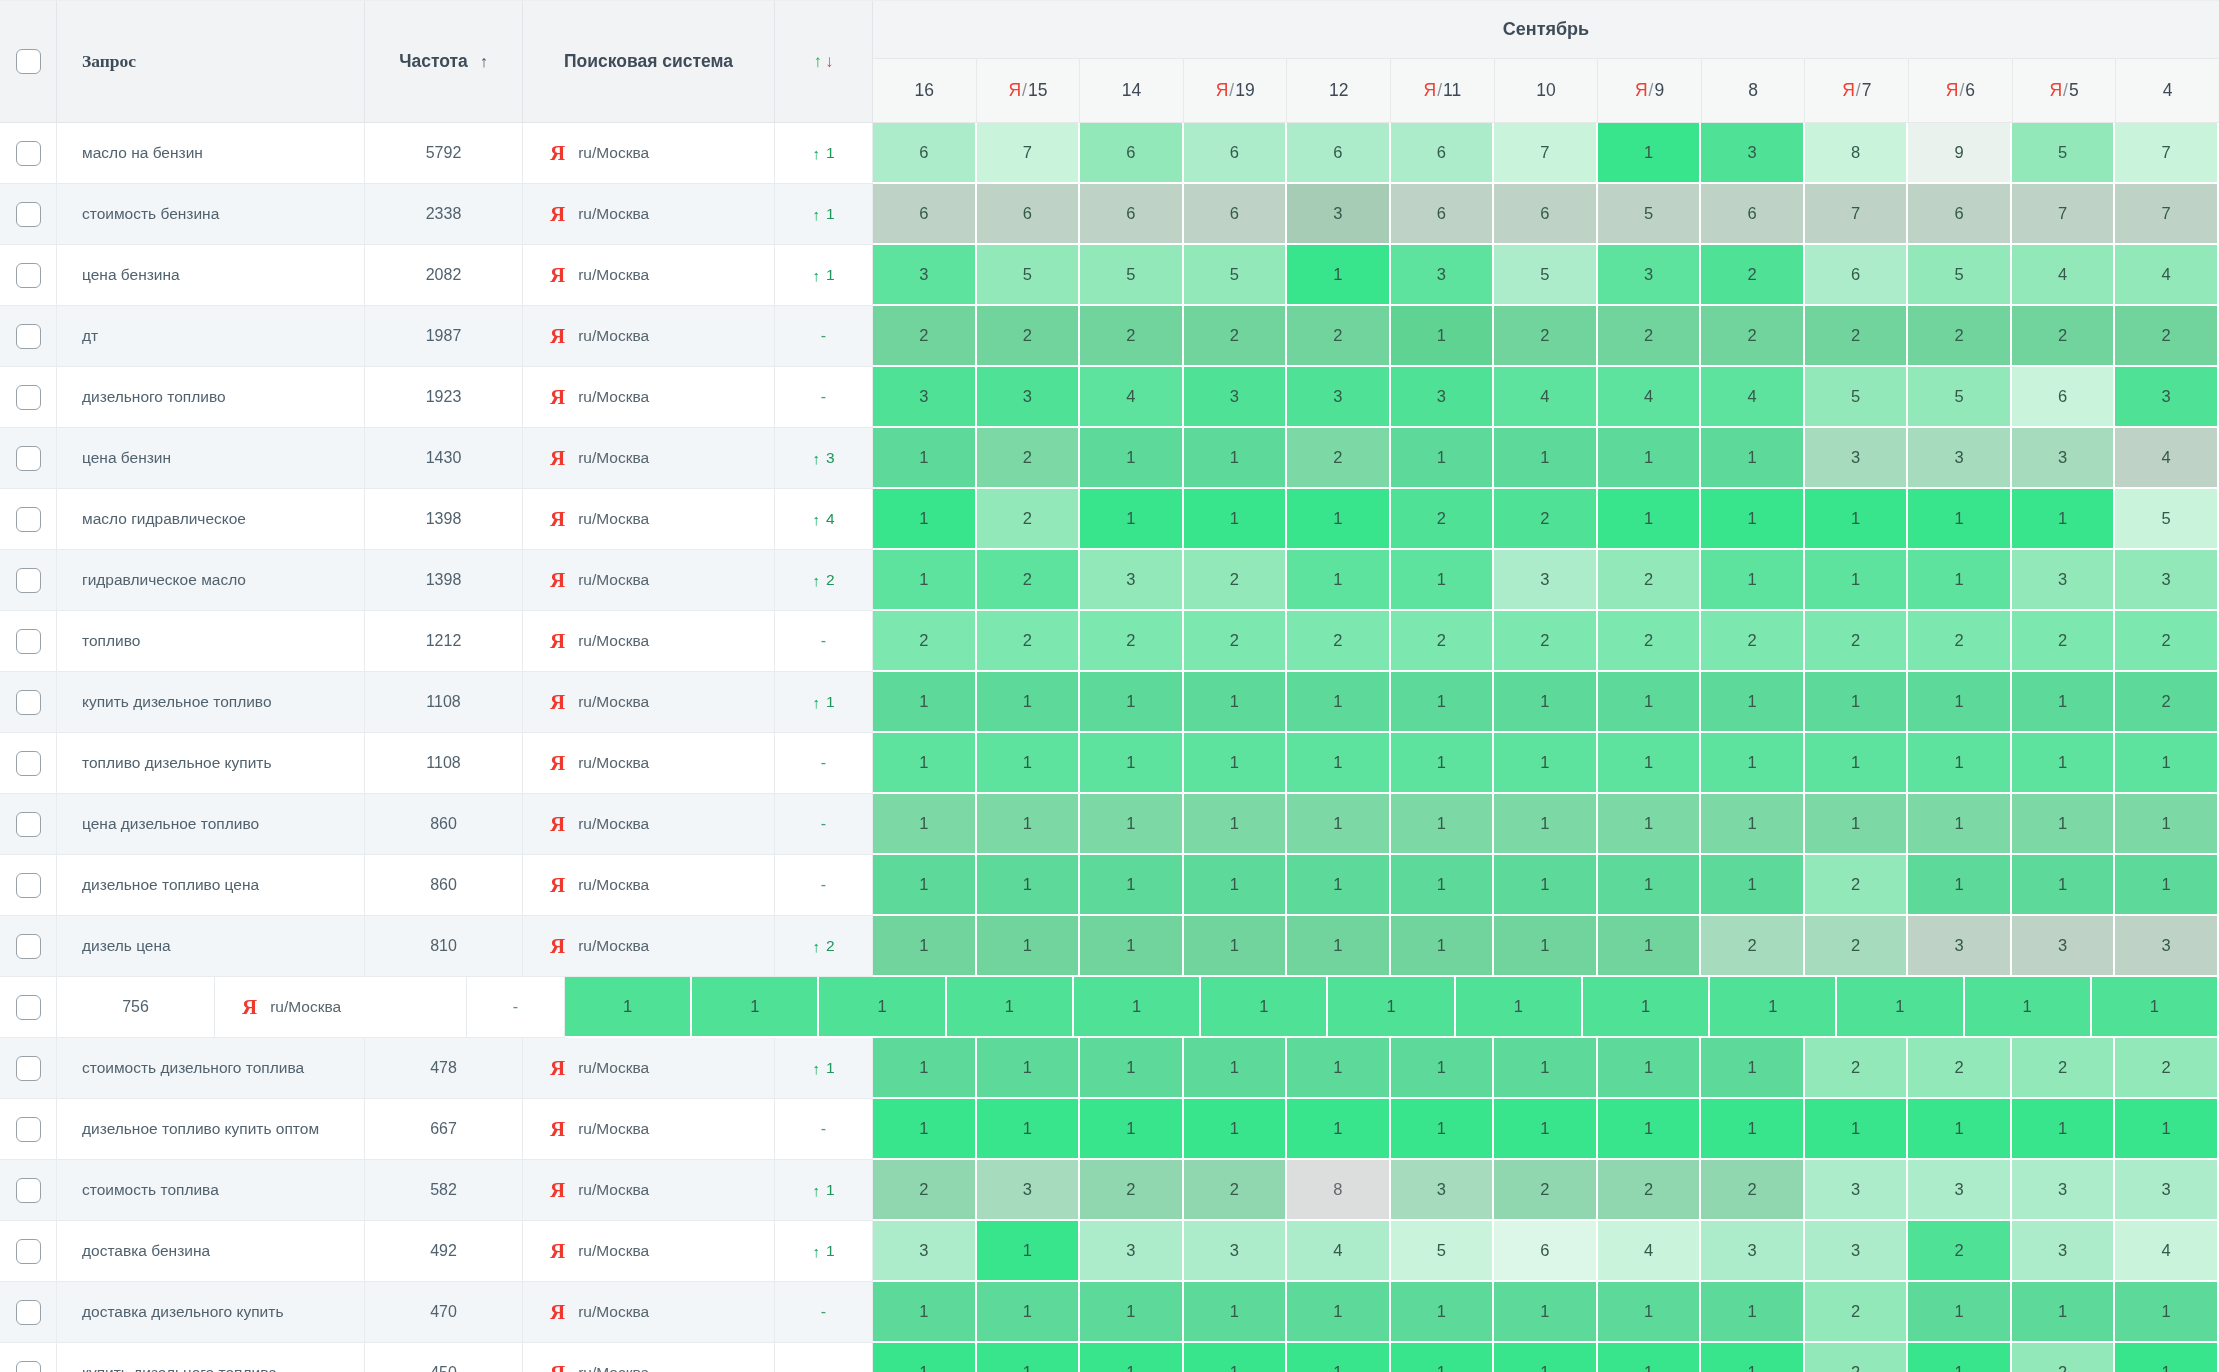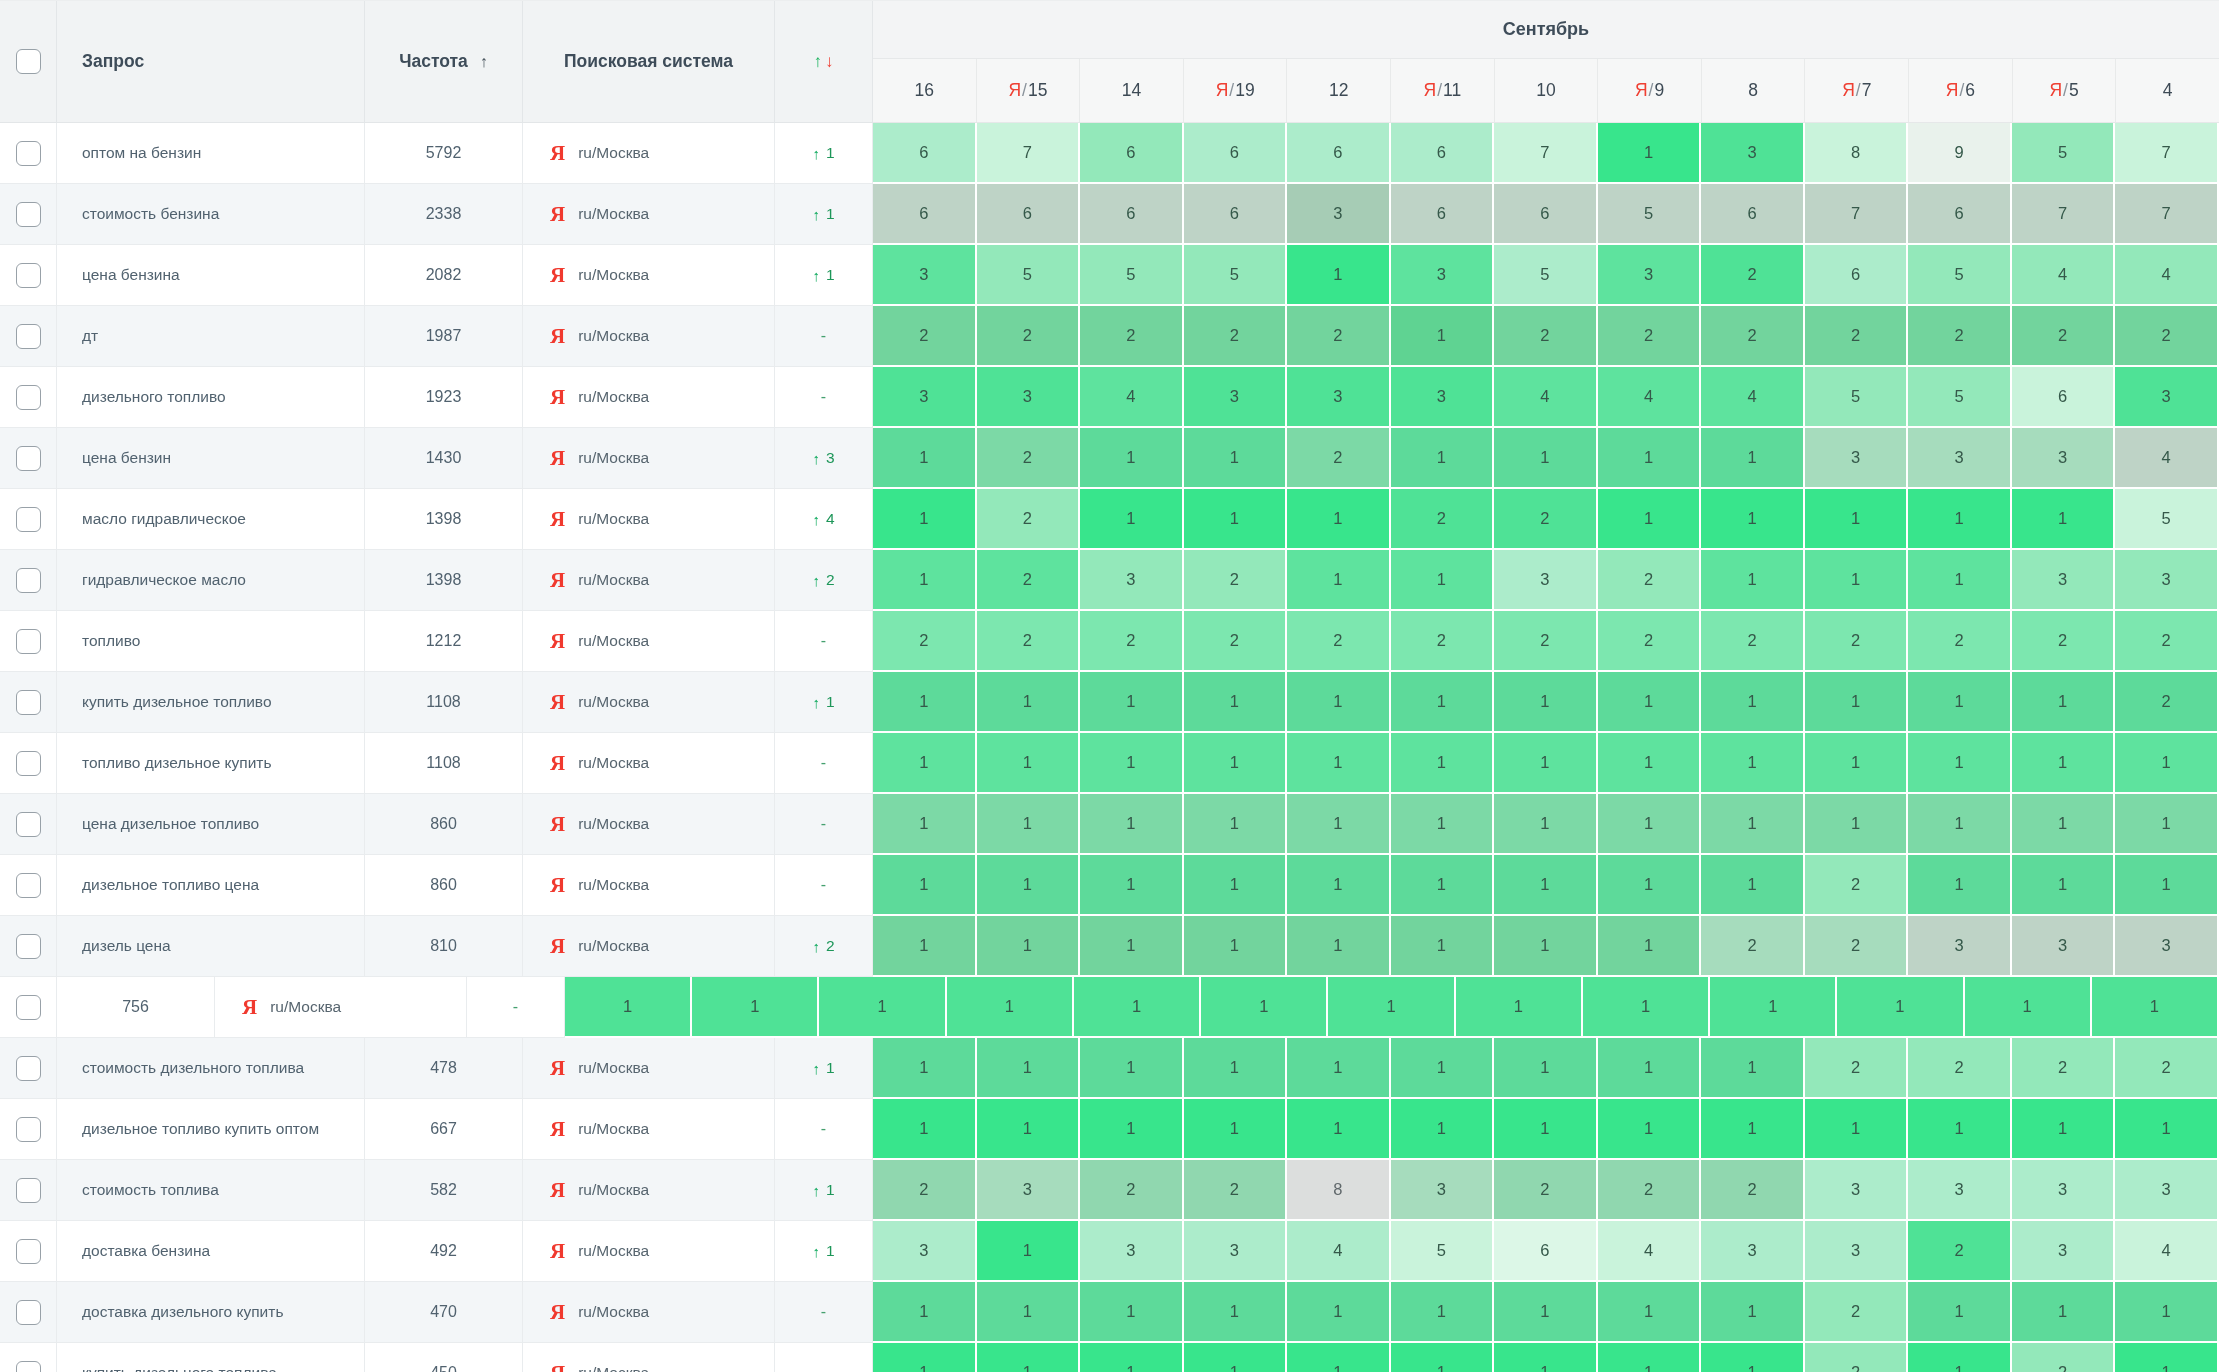--- a/index.html
+++ b/index.html
@@ -7,21 +7,21 @@
   body { font-family:"Liberation Sans","DejaVu Sans",sans-serif; }
 
   .table { width:2219px; height:1372px; overflow:hidden; background:#fff; border-top:1px solid #eceeef; }
 
   
   .hdr { display:flex; height:122px; background:#f1f3f4; }
   .hcell { display:flex; align-items:center; justify-content:center;
            font-weight:bold; font-size:17.5px; color:#3e4c59;
            border-right:1px solid #e3e6e8; border-bottom:1px solid #e3e6e8; text-align:center; line-height:1.25; }
   .col-check { width:57px; }
-  .col-query { width:308px; justify-content:flex-start; padding-left:25px; }
+  .col-query { width:308px; justify-content:flex-start; padding-left:25px;font-family:Liberation Serif, serif; }
   .col-freq  { width:158px; gap:12px; }
   .col-se    { width:252px; }
   .col-chg   { width:98px; gap:3px; }
   .sort-arrow { font-weight:normal; font-size:16px; color:#49545d; }
   .chg-up-h   { color:#1db35f; font-size:17px; }
   .chg-down-h { color:#ee4135; font-size:17px; }
 
   .dates { flex:1; display:flex; flex-direction:column; }
   .month { height:58px; display:flex; align-items:center; justify-content:center;
            font-weight:bold; font-size:18px; color:#3e4c59; border-bottom:1px solid #e6e8e9; background:#f3f4f5; }
@@ -137,21 +137,21 @@
         </div>
     </div>
   </div>
 
   <div>
       <div class="row">
         <div class="cell cell-check">
           <span class="checkbox"></span>
         </div>
         <div class="cell cell-query">
-          <span>оптом на бензин</span>
+          <span>масло на бензин</span>
         </div>
         <div class="cell cell-freq">
           <span>5792</span>
         </div>
         <div class="cell cell-se">
           <span class="ya-icon">Я</span>
           <span>ru/Москва</span>
         </div>
         <div class="cell cell-chg">
           <span class="chg-arrow">↑</span>

